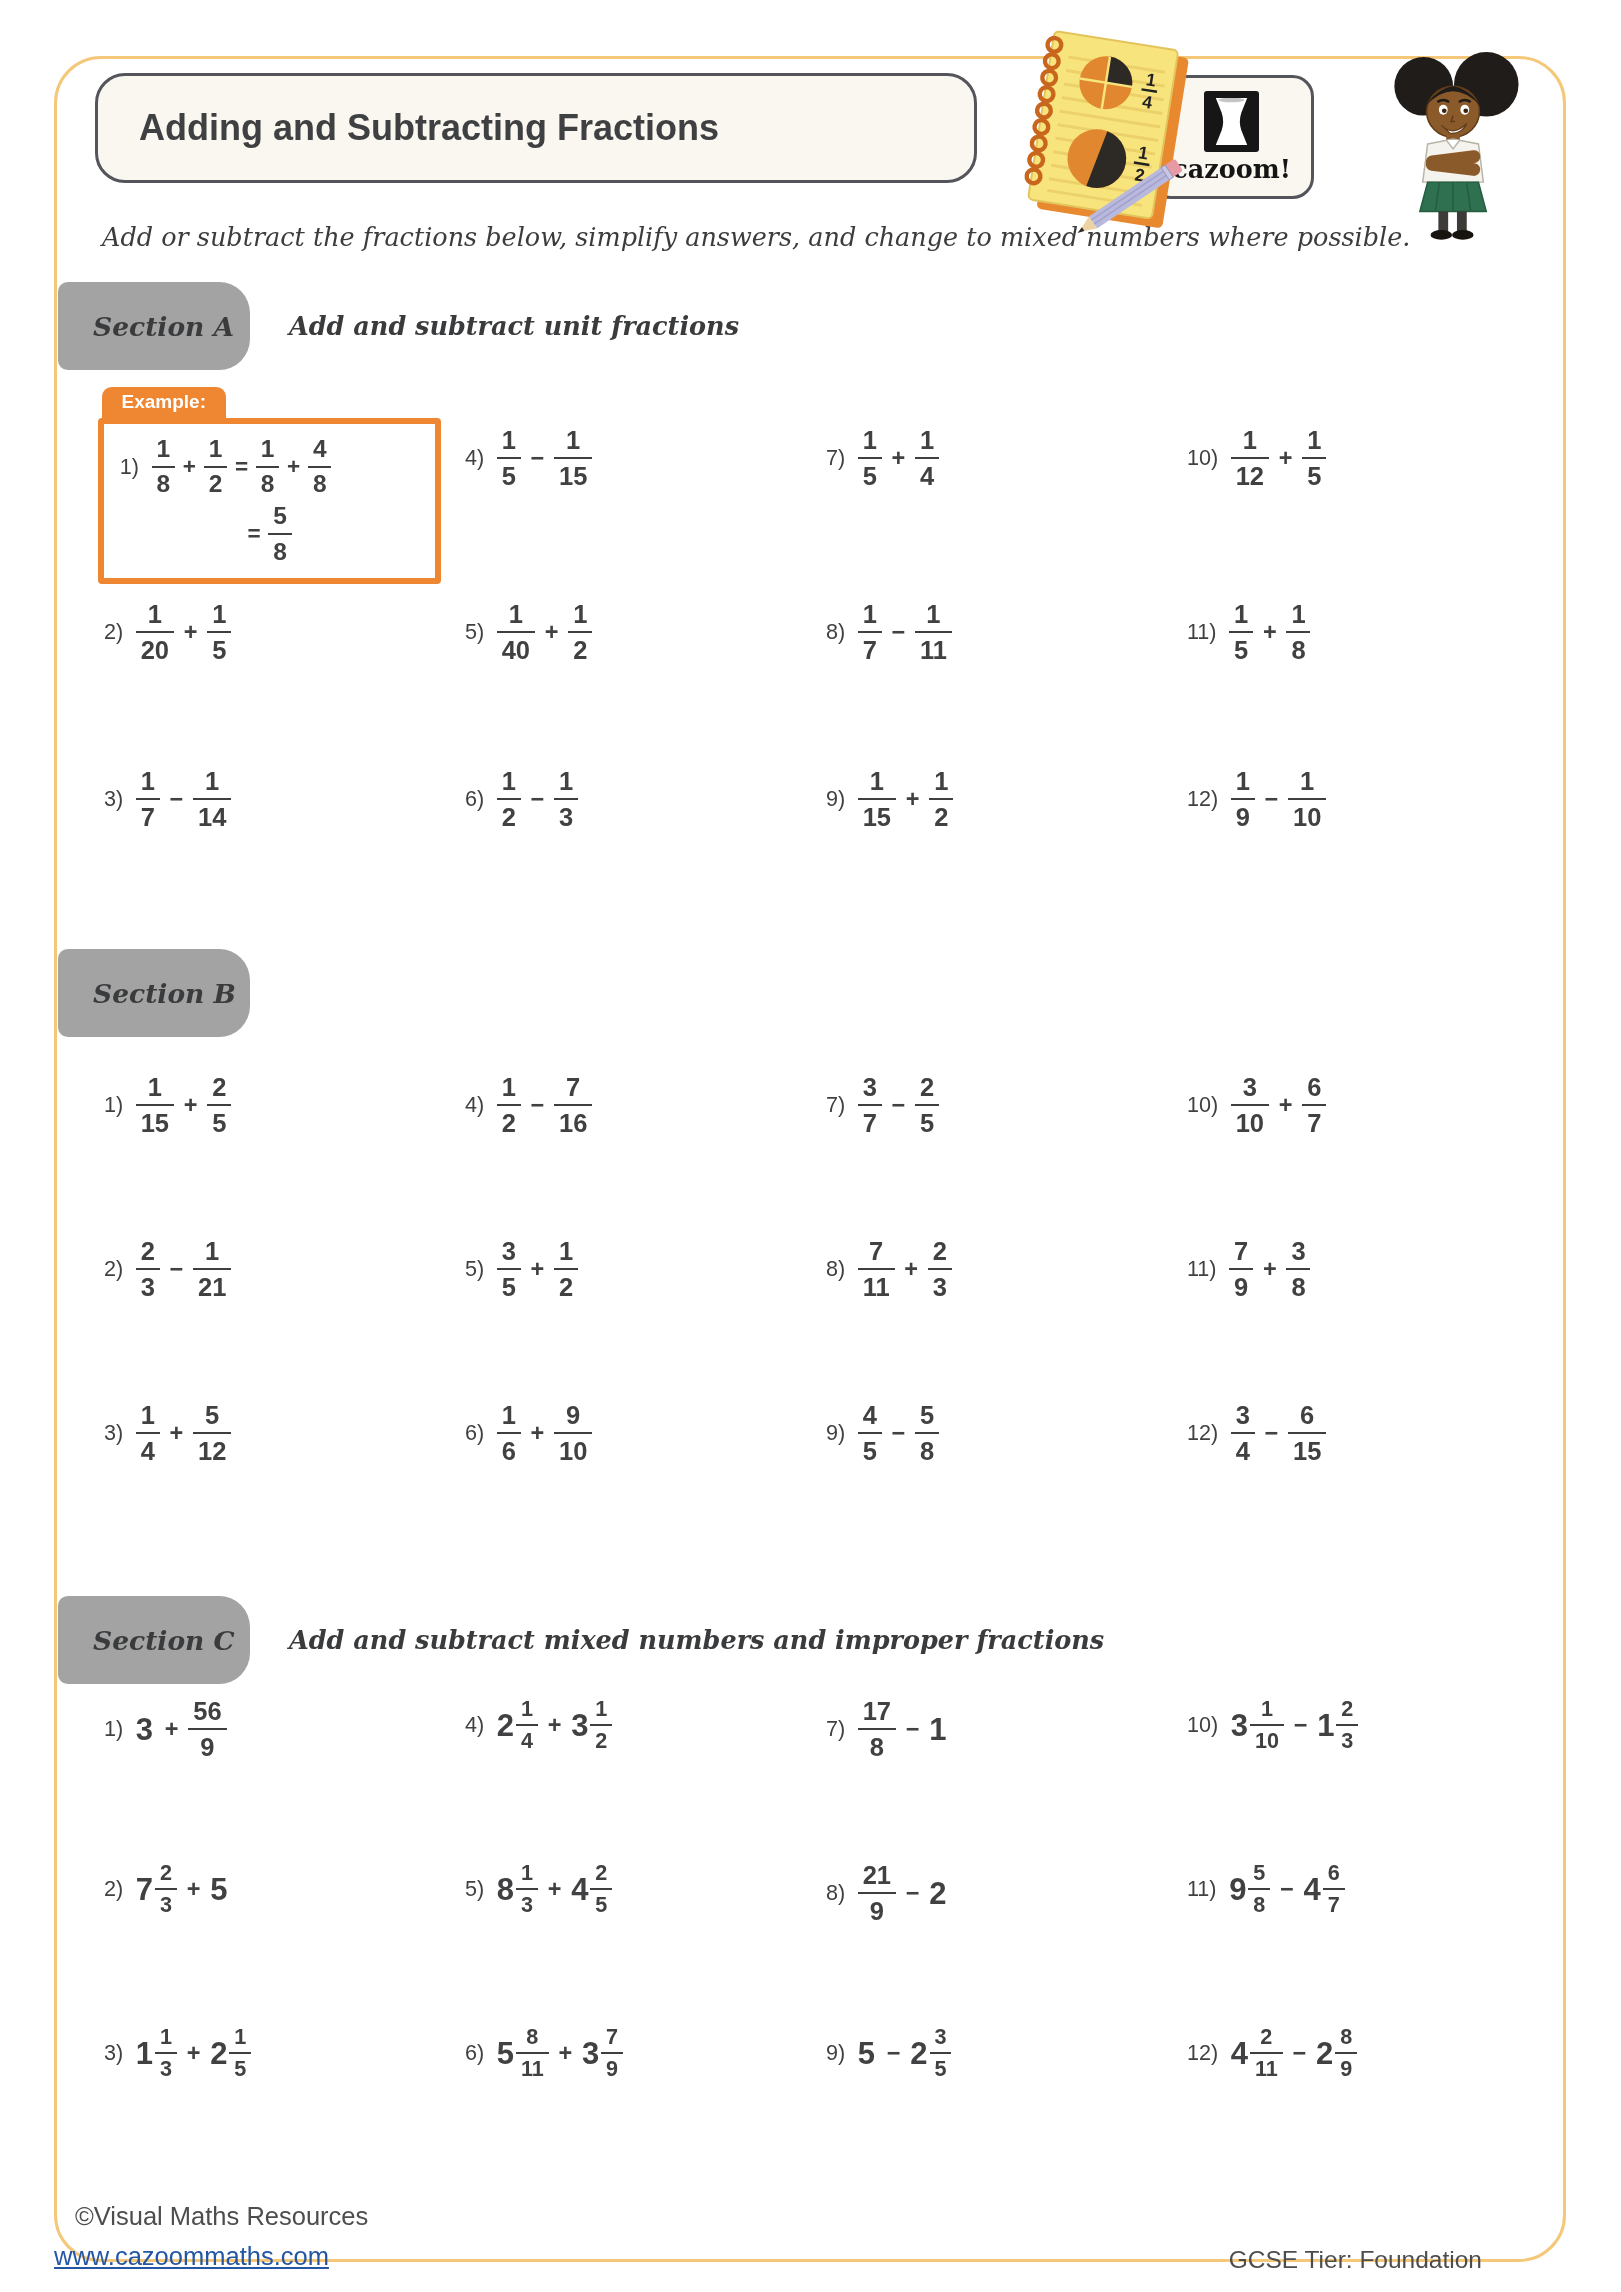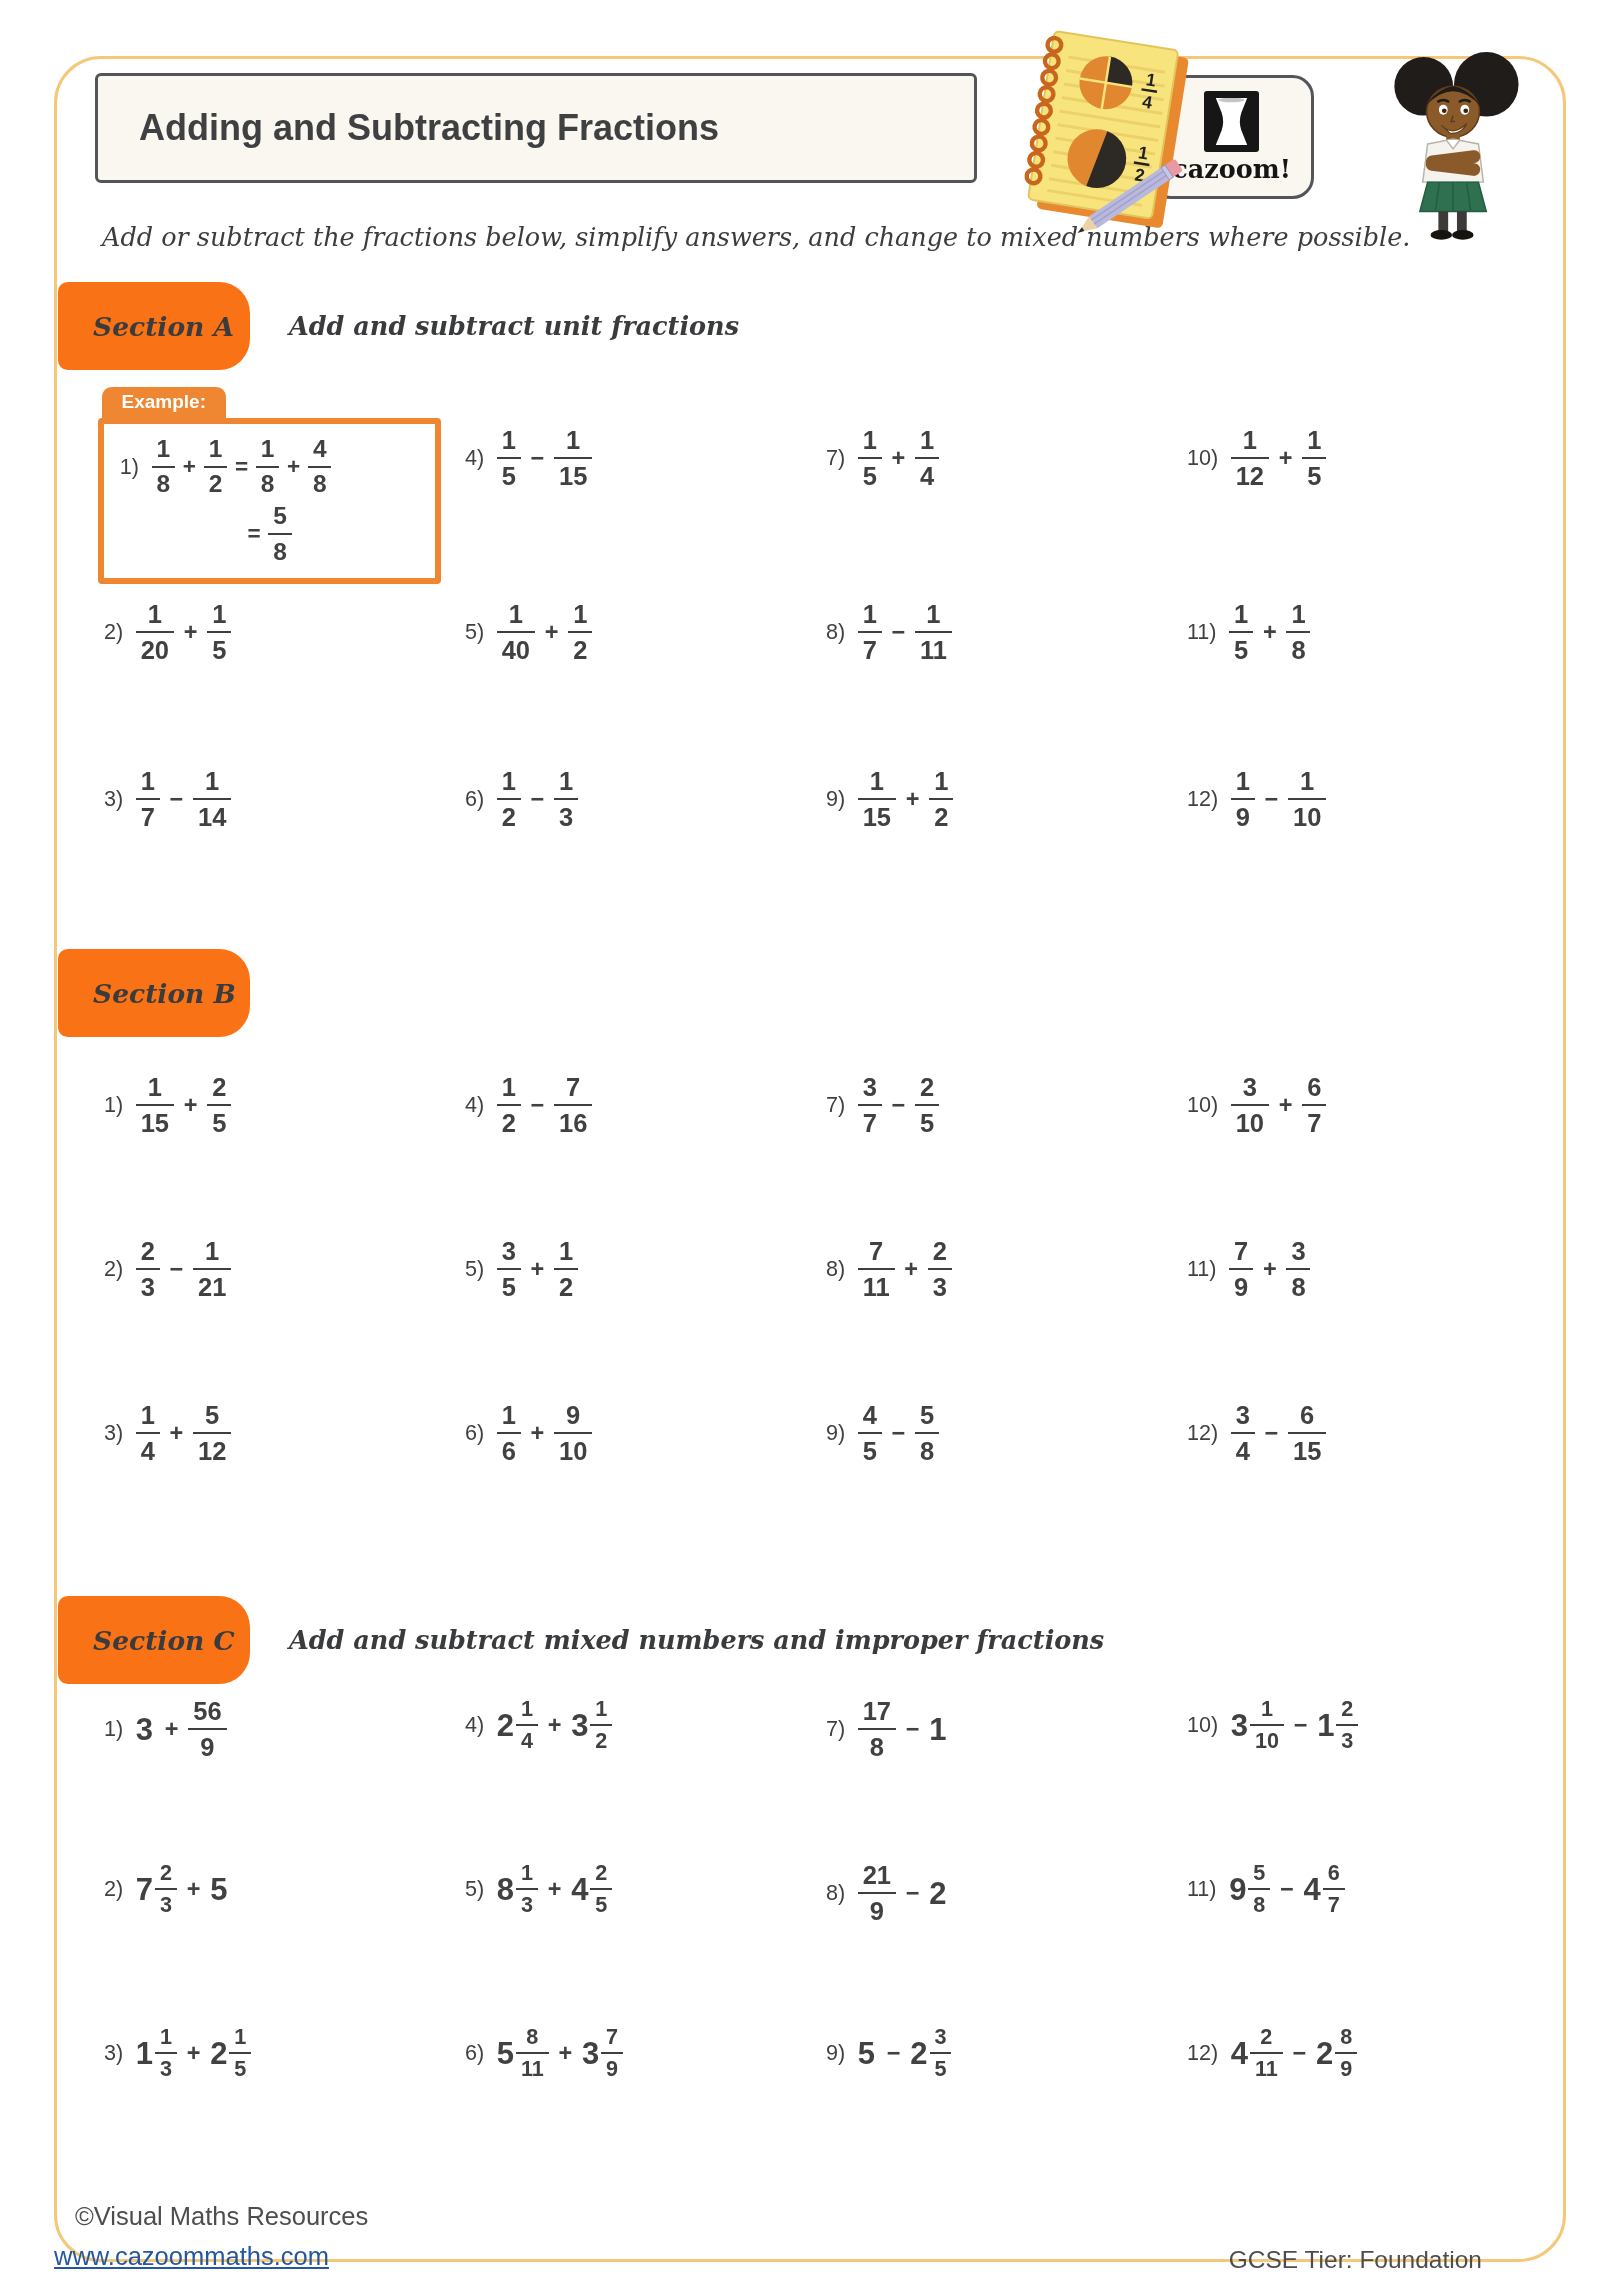--- a/index.html
+++ b/index.html
@@ -1,32 +1,32 @@
 <!DOCTYPE html>
 <html><head>
 <meta charset="utf-8">
 <style>
   html,body{margin:0;padding:0;background:#ffffff;}
   .page{position:relative;width:1621px;height:2293px;background:#fff;overflow:hidden;
         font-family:"Liberation Sans",sans-serif;color:#414042;}
   .outer-border{position:absolute;left:54px;top:56px;width:1506px;height:2200px;
         border:3.9px solid #f4c878;border-radius:47px;z-index:0;}
   .title-box{position:absolute;left:95px;top:73px;width:882px;height:110px;box-sizing:border-box;
-        border:3.9px solid #54555a;border-radius:6px;background:#faf7f1;display:flex;align-items:center;z-index:2;}
+        border:3.9px solid #54555a;border-radius:30px;background:#faf7f1;display:flex;align-items:center;z-index:2;}
   .title-box h1{margin:0 0 0 41px;font-size:36px;font-weight:bold;color:#3f4041;letter-spacing:0;}
   .logo-box{position:absolute;left:1149px;top:75px;width:165px;height:124px;box-sizing:border-box;
         border:3.9px solid #54555a;border-radius:21.6px;background:#faf7f1;display:flex;flex-direction:column;
         align-items:center;justify-content:center;z-index:2;}
   .logo-text{font-family:"DejaVu Serif",serif;font-weight:bold;font-size:25.5px;color:#151515;margin-top:2px;}
   .notepad{position:absolute;left:1008px;top:29px;z-index:4;}
   .character{position:absolute;left:1367px;top:45px;z-index:3;}
   .instruction{position:absolute;left:102px;top:222px;font-family:"DejaVu Serif",serif;
         font-style:italic;font-size:25.5px;color:#3b3c3e;z-index:2;}
   .sec-head{position:absolute;left:58px;height:88px;display:flex;align-items:center;z-index:1;}
-  .sec-label{width:192px;height:88px;background:#f97316;border-radius:9.8px 31px 31px 9.8px;
+  .sec-label{width:192px;height:88px;background:#a3a3a3;border-radius:9.8px 31px 31px 9.8px;
         display:flex;align-items:center;padding-left:35px;box-sizing:border-box;
         font-family:"DejaVu Serif",serif;font-style:italic;font-weight:bold;font-size:26.5px;color:#3a3b3d;}
   .sec-sub{margin-left:39px;font-family:"DejaVu Serif",serif;font-style:italic;font-weight:bold;
         font-size:25.5px;color:#3a3b3d;white-space:nowrap;}
   .pgrid{position:absolute;left:98px;width:1443px;display:grid;
         grid-template-columns:361px 361px 361px 361px;z-index:1;}
   #grid-0{top:407px;grid-template-rows:174px 167px 167px;}
   #grid-1{top:1054px;grid-template-rows:164px 164px 164px;}
   #grid-2{top:1678px;grid-template-rows:164px 164px 164px;}
   .problem{display:flex;align-items:center;align-self:start;padding:19.6px 0 0 5.9px;}

